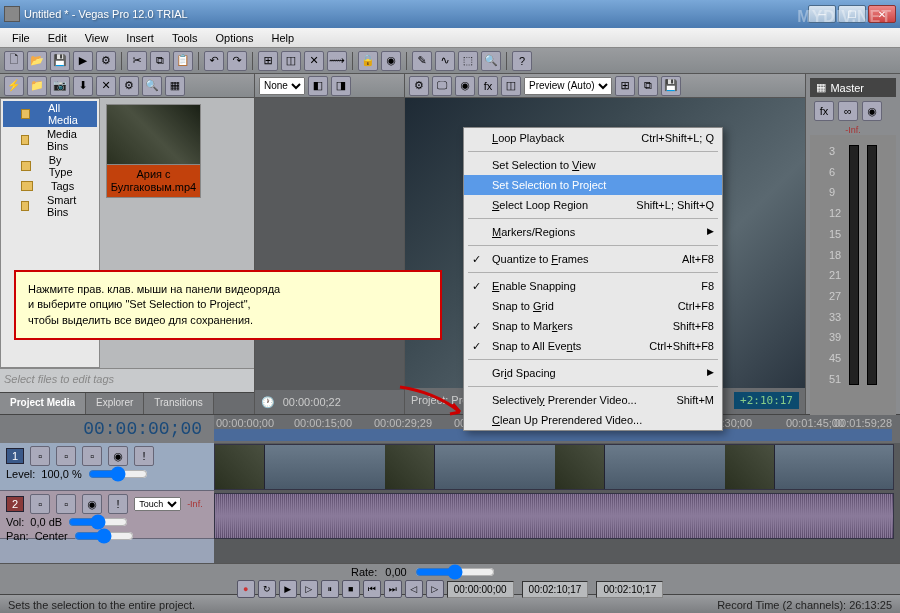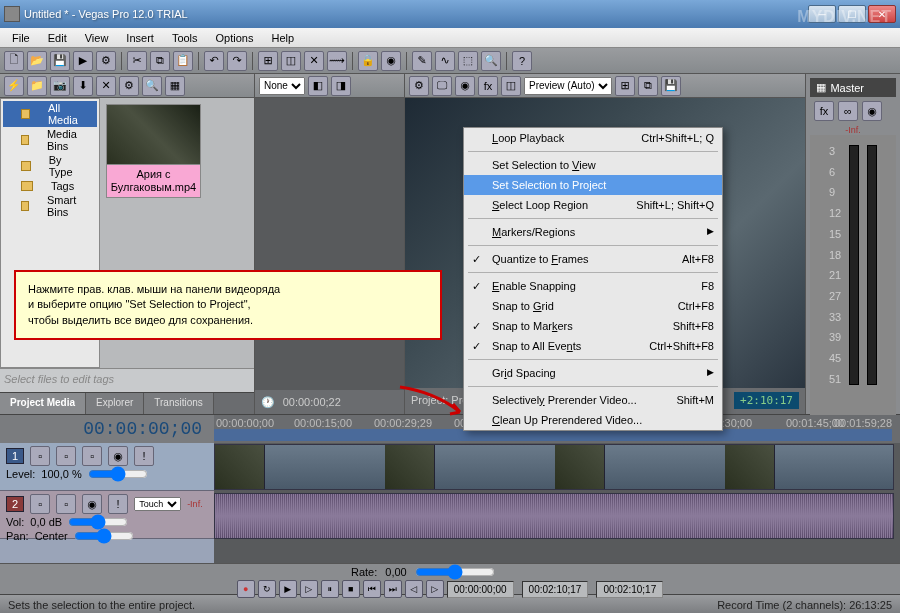--- a/index.html
+++ b/index.html
@@ -21,21 +21,21 @@
 
 .main { display: flex; height: 340px; }
 .left-pane { width: 255px; background:#8a8c8f; border-right:1px solid #555; display:flex;flex-direction:column;}
 .lp-toolbar { height:24px; background:linear-gradient(#9a9c9f,#868a8d);display:flex;align-items:center;padding:0 4px;gap:3px;border-bottom:1px solid #555;}
 .lp-body { flex:1; display:flex; background:#b8babc;}
 .lp-tree { width:100px; background:#e8e8e8; border:1px solid #888; font-size:10px; padding:2px;}
 .lp-tree div { padding:1px 18px; display:flex;align-items:center;gap:18px;}
 .lp-tree .sel { background:#3a6ab0; color:#fff;}
 .folder-icon { width:12px;height:10px;background:#e8c060;border:1px solid #a88020;display:inline-block;}
 .lp-thumbs { flex:1; background:#b8babc; padding:6px;}
-.thumb { width:95px; background:#f9a8d4; border:1px solid #888; text-align:center;font-size:10px;}
+.thumb { width:95px; background:#c2410c; border:1px solid #888; text-align:center;font-size:10px;}
 .thumb .img { height:60px; background:linear-gradient(45deg,#2a3020,#4a5040,#1a2015); border-bottom:1px solid #888;}
 .thumb .lbl { padding:3px 2px; line-height:1.2;}
 .lp-tagbox { height:24px; background:#c8cacc; border-top:1px solid #888; padding:4px; font-style:italic; color:#888;}
 
 .callout { position:absolute; left:14px; top:270px; width:428px; background:#ffffd0; border:2px solid #cc0000; padding:10px 12px; font-size:13px; line-height:1.4; z-index:5;}
 .arrow { position:absolute; left:395px; top:382px; width:80px; height:40px; z-index:5;}
 .arrow svg { width:100%; height:100%;}
 
 .lp-tabs { height:22px; background:#6a6c6f; display:flex; border-top:1px solid #444;}
 .lp-tab { padding:4px 10px; background:#7a7c7f; border-right:1px solid #555; color:#ddd; font-size:10px;}

